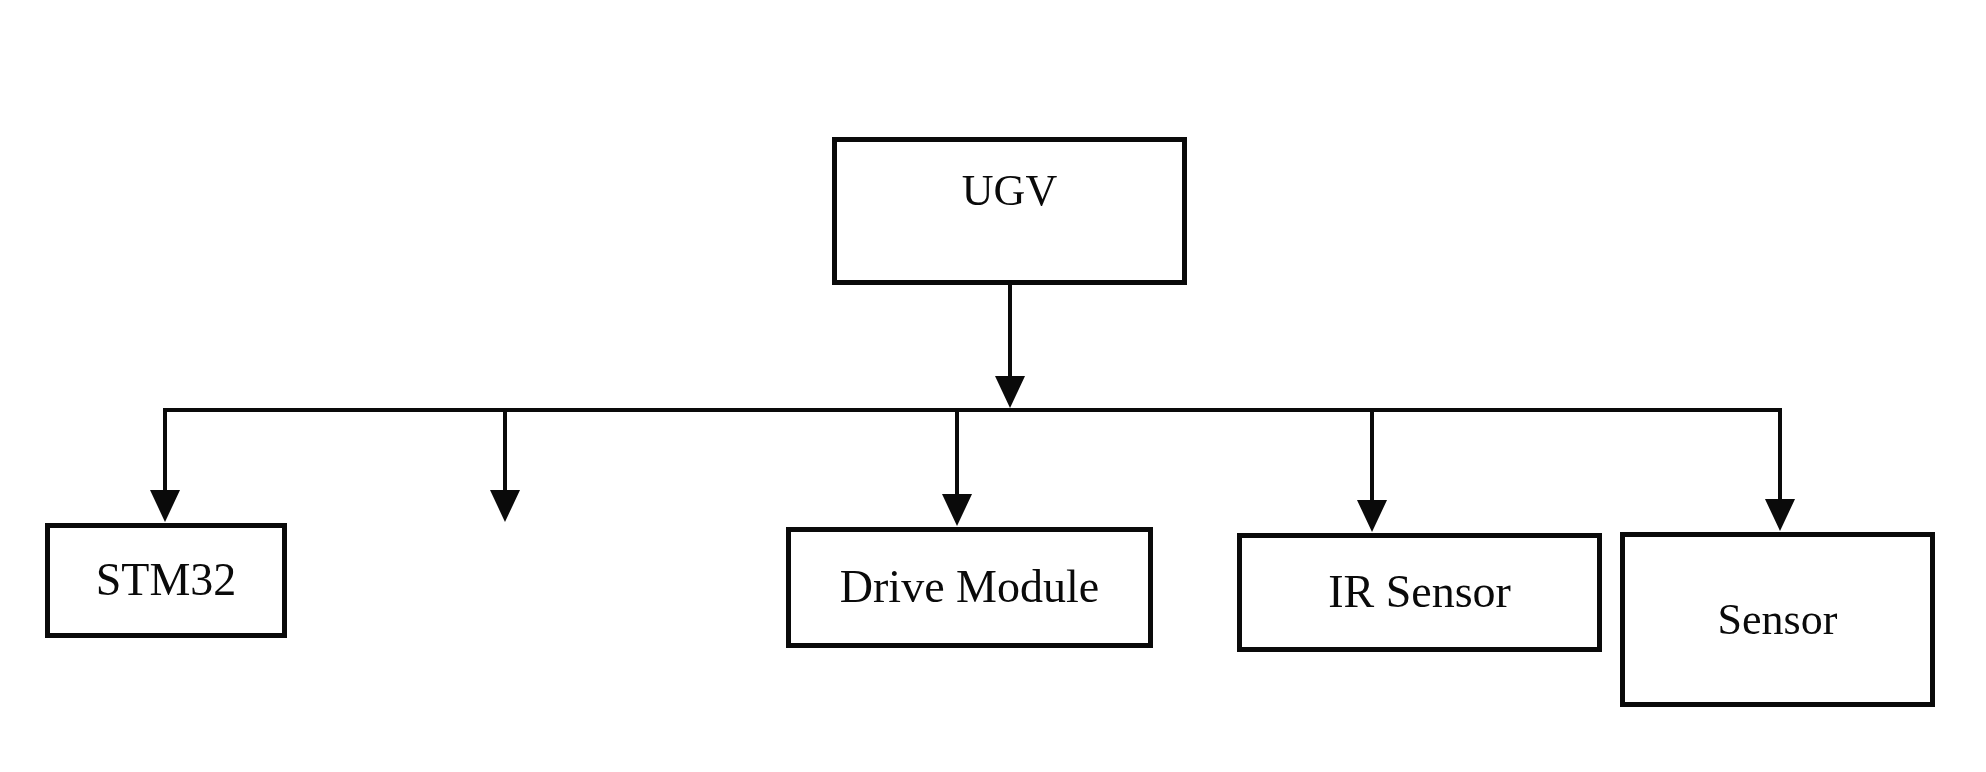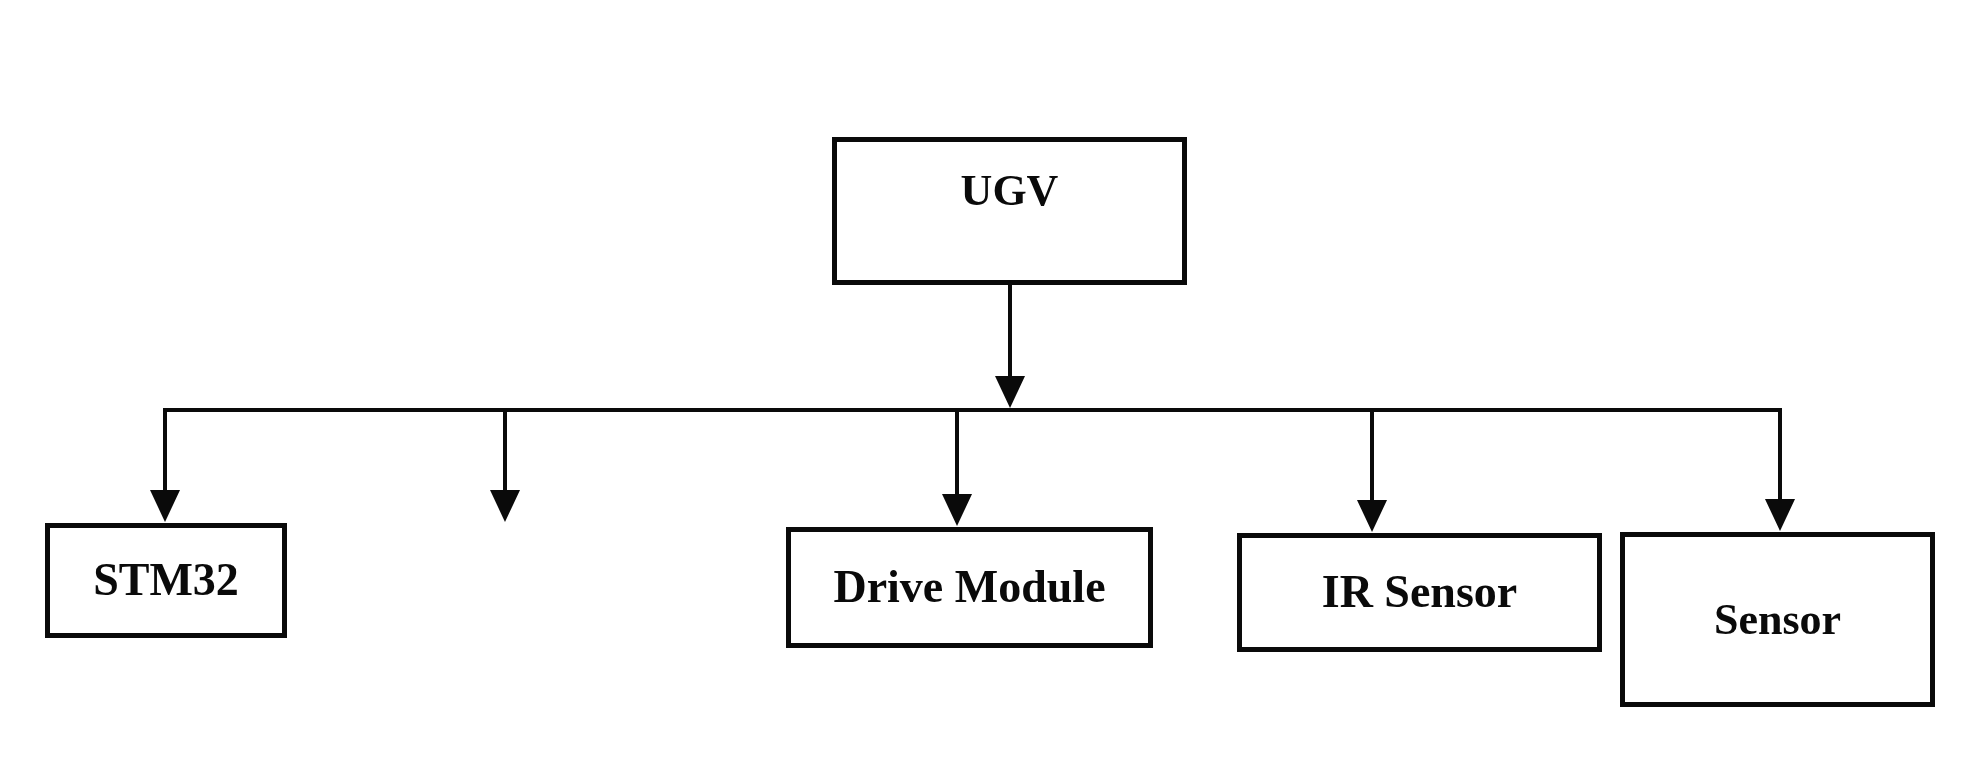--- a/index.html
+++ b/index.html
@@ -18,21 +18,20 @@
   }
   .node {
     position: absolute;
     box-sizing: border-box;
     border: 5px solid #0a0a0a;
     background: #ffffff;
     display: flex;
     align-items: center;
     justify-content: center;
     text-align: center;
-    font-weight: bold;
   }
   .node .label {
     font-size: 46px;
     line-height: 1.15;
     color: #0a0a0a;
     white-space: nowrap;
   }
   .node.root {
     align-items: flex-start;
     padding-top: 24px;

